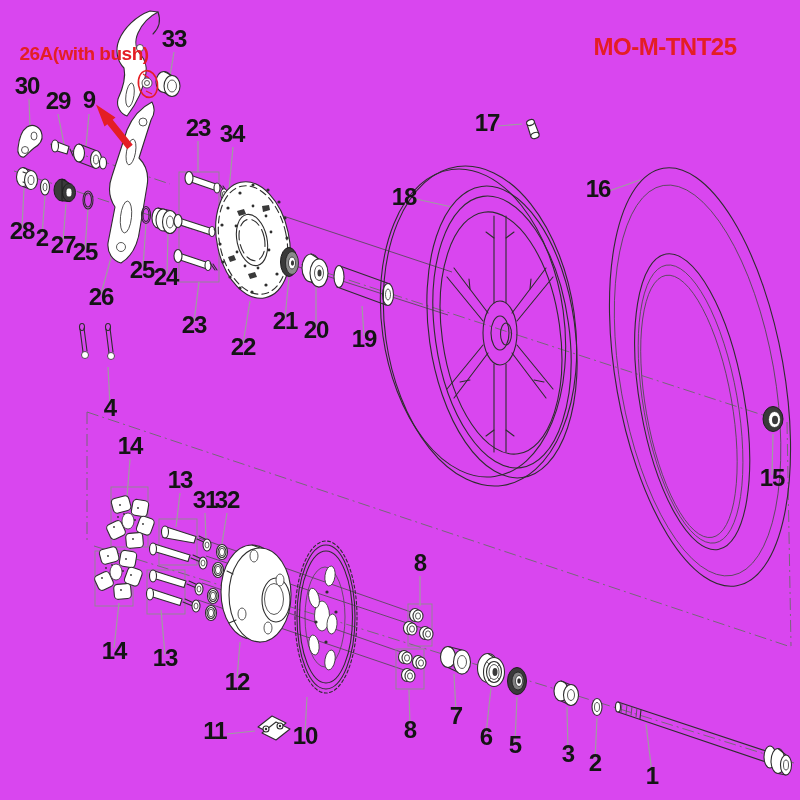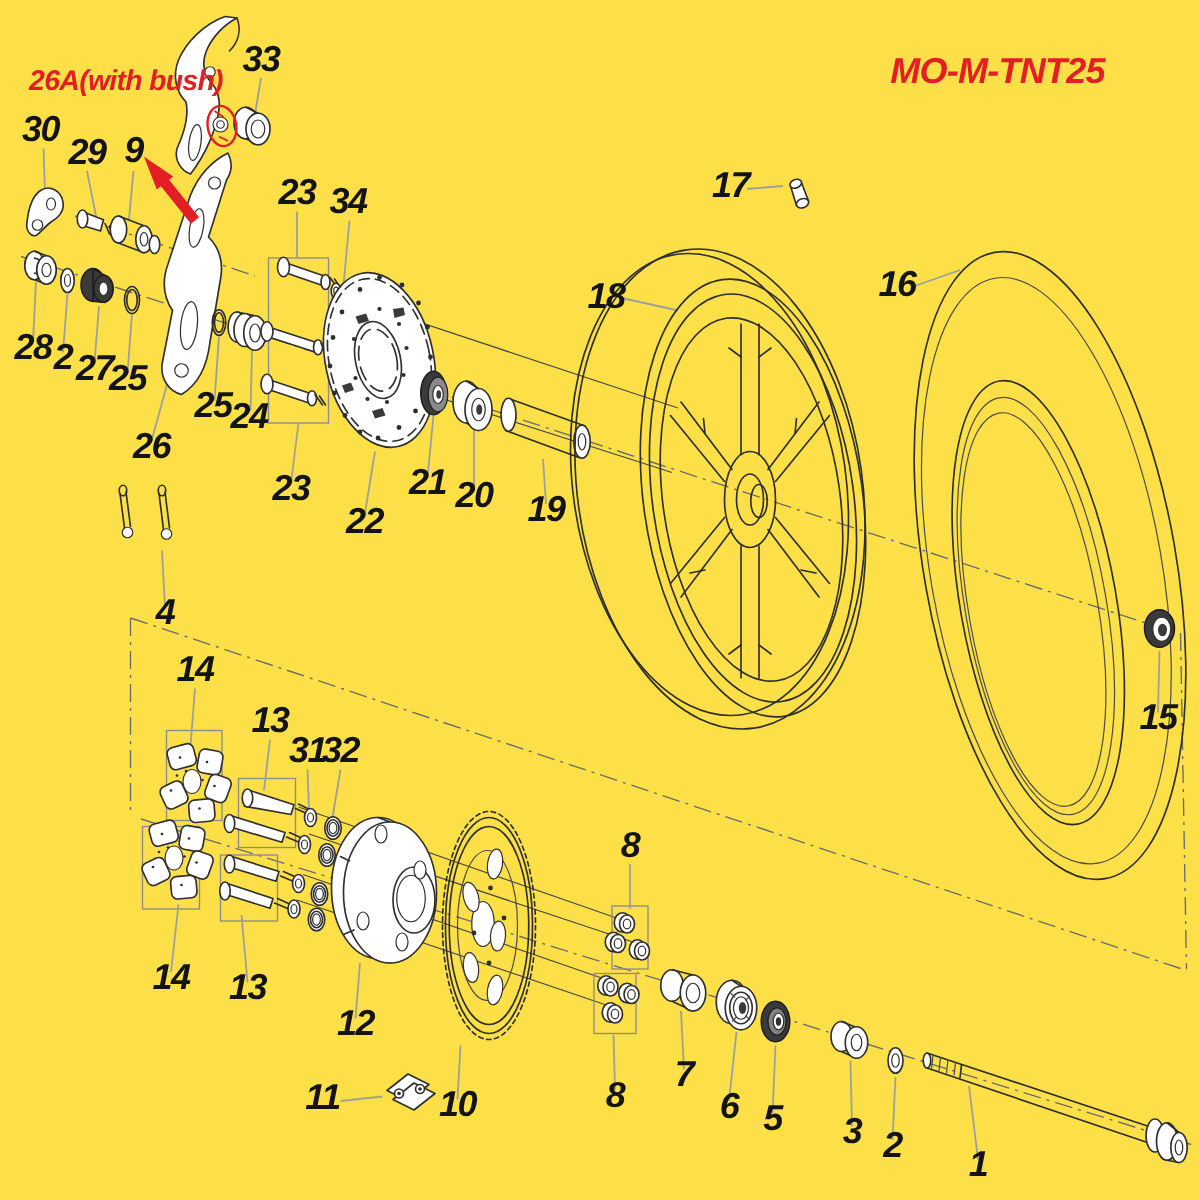--- a/index.html
+++ b/index.html
@@ -1,16 +1,16 @@
 <!DOCTYPE html>
 <html><head>
 <meta charset="utf-8">
 <style>
   html,body{margin:0;padding:0;background:#fff;}
-  .stage{position:relative;width:800px;height:800px;background:#fde047;overflow:hidden;font-style:italic;}
+  .stage{position:relative;width:800px;height:800px;background:#d946ef;overflow:hidden;}
   svg text{font-family:"Liberation Sans",sans-serif;font-weight:bold;fill:#141414;
            font-size:24px;text-anchor:middle;letter-spacing:-1px;}
   svg text.red-callout{fill:#e41e25;font-size:19px;letter-spacing:-0.5px;}
   svg text.red-title{fill:#e41e25;font-size:24px;letter-spacing:-0.5px;}
   .p{stroke:#2e2e2e;fill:#fff;stroke-width:1.1;stroke-linejoin:round;stroke-linecap:round;}
   .pn{stroke:#2e2e2e;fill:none;stroke-width:1.1;stroke-linejoin:round;stroke-linecap:round;}
   .pd{stroke:#1d1d1d;fill:#3a3a3a;stroke-width:1;}
   .thin{stroke:#4a4a4a;fill:none;stroke-width:0.8;}
   .axis{stroke:#6b6b6b;fill:none;stroke-width:0.9;stroke-dasharray:12 4 2 4;}
   .leader{stroke:#9e9e9e;fill:none;stroke-width:1.2;}

